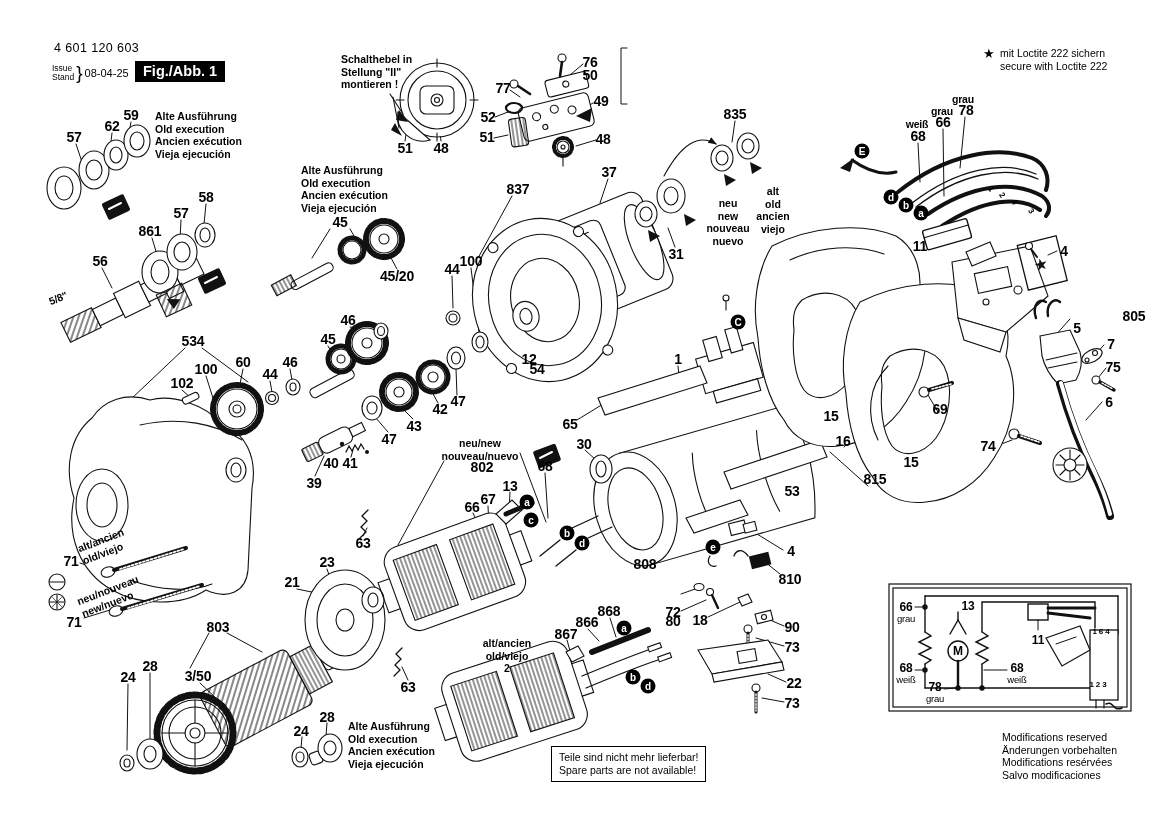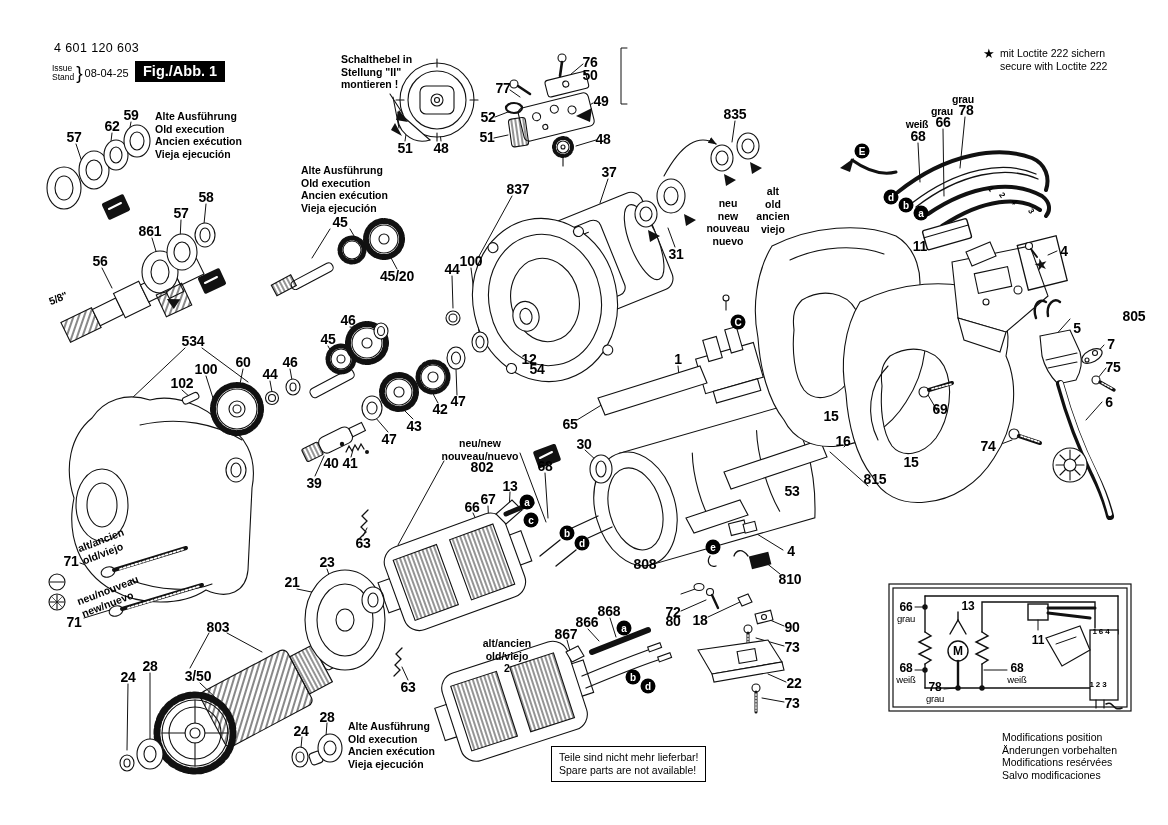--- a/index.html
+++ b/index.html
@@ -586,21 +586,21 @@
 <div class="loctite"><span>mit Loctite 222 sichern</span><br><span>secure with Loctite 222</span></div>
 <div class="note" style="left:301px;top:164px"><span>Alte Ausführung</span><br><span>Old execution</span><br><span>Ancien exécution</span><br><span>Vieja ejecución</span></div>
 <div class="note center" style="left:728px;top:222px"><span>neu</span><br><span>new</span><br><span>nouveau</span><br><span>nuevo</span></div>
 <div class="note center" style="left:773px;top:210px"><span>alt</span><br><span>old</span><br><span>ancien</span><br><span>viejo</span></div>
 <div class="note center" style="left:480px;top:449px"><span>neu/new</span><br><span>nouveau/nuevo</span></div>
 <div class="note center" style="left:507px;top:656px"><span>alt/ancien</span><br><span>old/viejo</span><br><span>2</span></div>
 <div class="note rot" style="left:103px;top:546px"><span>alt/ancien</span><br><span>old/viejo</span></div>
 <div class="note rot" style="left:110px;top:596px"><span>neu/nouveau</span><br><span>new/nuevo</span></div>
 <div class="note" style="left:348px;top:720px"><span>Alte Ausführung</span><br><span>Old execution</span><br><span>Ancien exécution</span><br><span>Vieja ejecución</span></div>
 <div class="teile-box"><span>Teile sind nicht mehr lieferbar!</span><br><span>Spare parts are not available!</span></div>
-<div class="mods"><span>Modifications position</span><br><span>Änderungen vorbehalten</span><br><span>Modifications resérvées</span><br><span>Salvo modificaciones</span></div>
+<div class="mods"><span>Modifications reserved</span><br><span>Änderungen vorbehalten</span><br><span>Modifications resérvées</span><br><span>Salvo modificaciones</span></div>
 
 <div class="layer" id="callout-layer">
       <span class="callout" style="left: 74px; top: 137px;">57</span>
       <span class="callout" style="left: 112px; top: 126px;">62</span>
       <span class="callout" style="left: 131px; top: 115px;">59</span>
       <span class="callout" style="left: 150px; top: 231px; text-align: right;">861</span>
       <span class="callout" style="left: 181px; top: 213px;">57</span>
       <span class="callout" style="left: 206px; top: 197px;">58</span>
       <span class="callout" style="left: 100px; top: 261px;">56</span>
       <span class="callout sm" style="left: 58px; top: 298px; transform: translate(-50%, -50%) rotate(-22deg);">5/8"</span>

